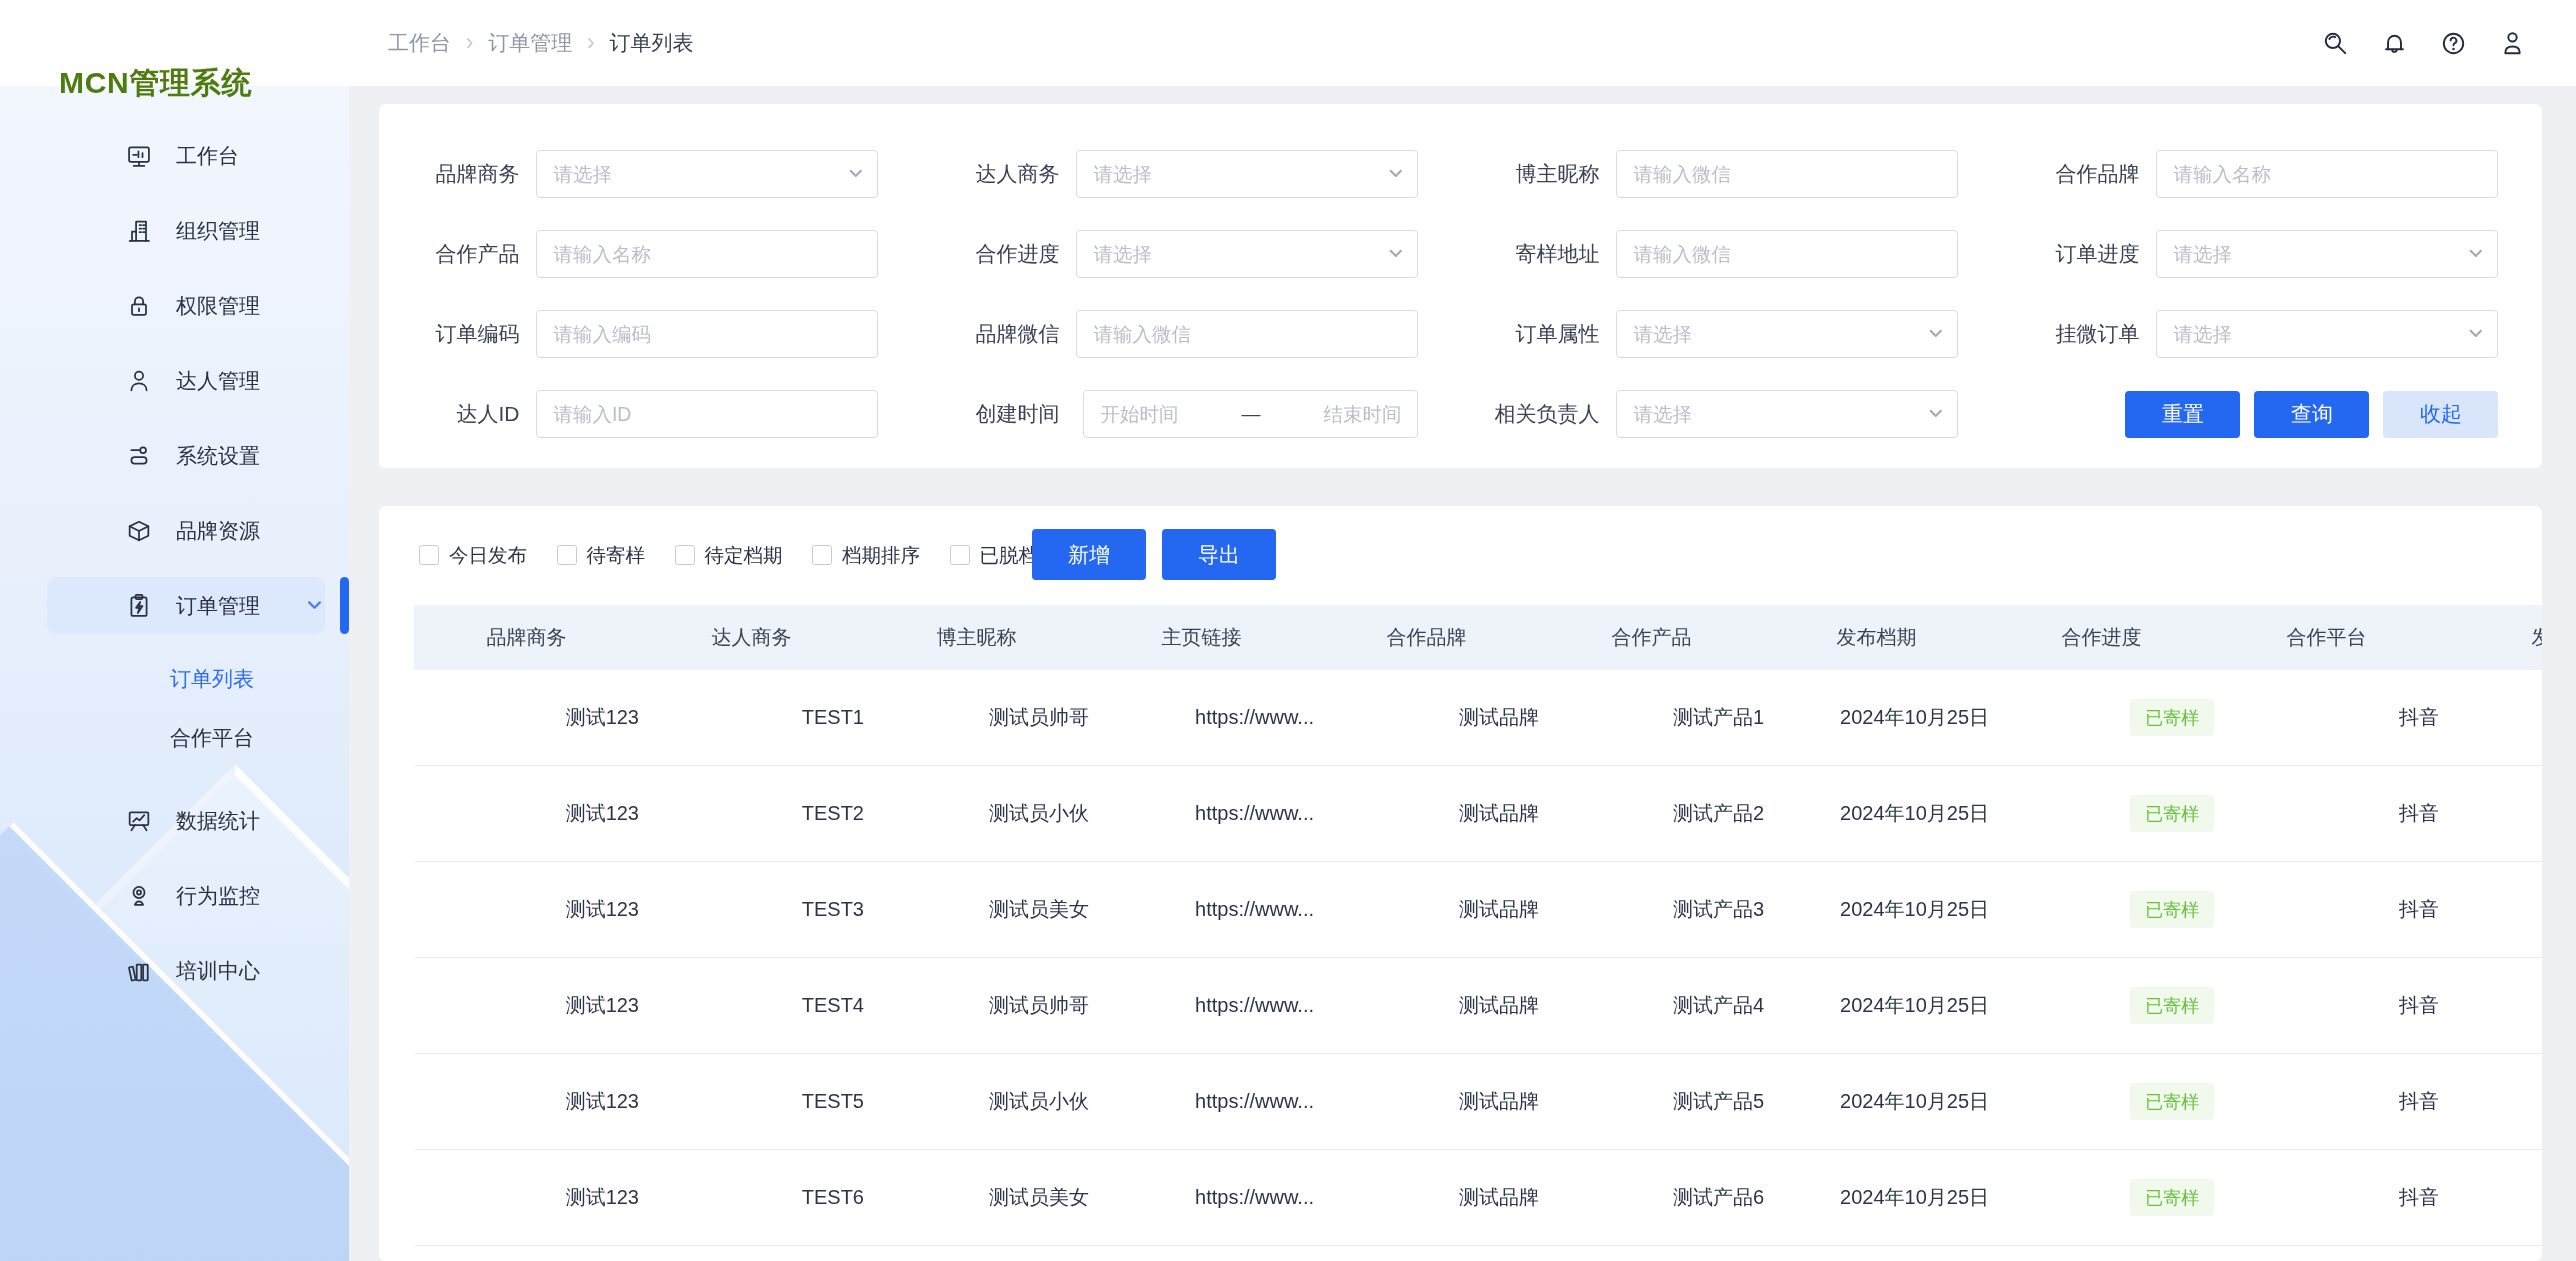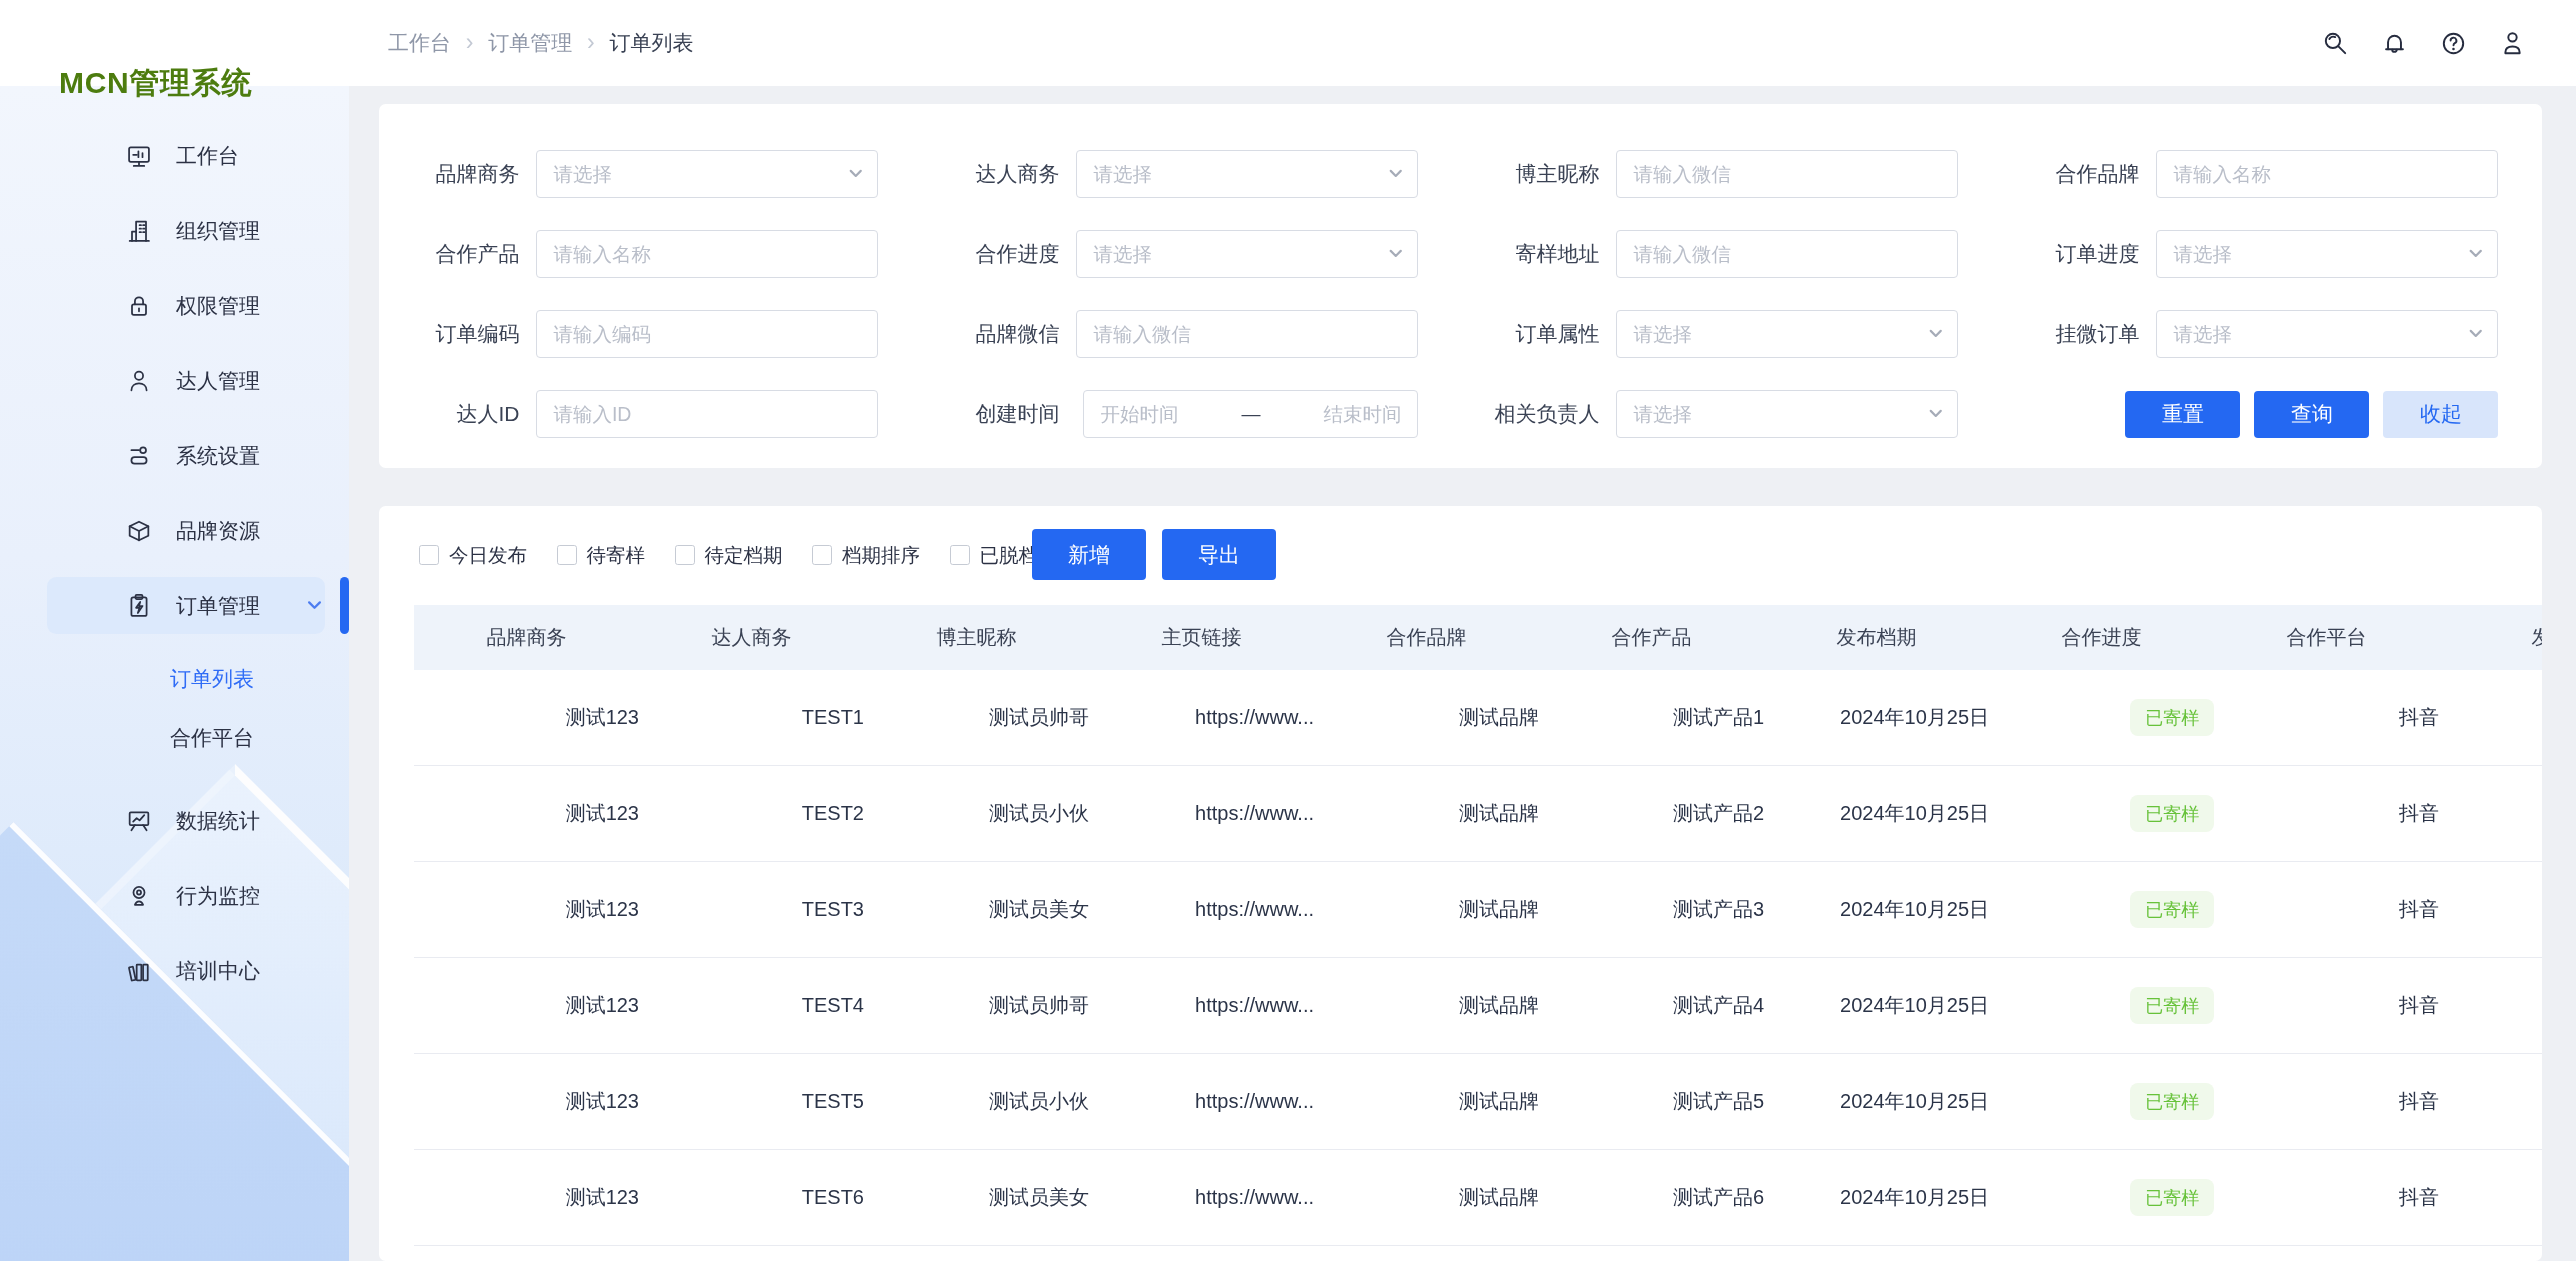--- a/index.html
+++ b/index.html
@@ -74,21 +74,21 @@
   .btn-sm { position:absolute; top:23px; width:114px; height:51px; }
   .btn-add { left:653px; }
   .btn-export { left:783px; }
 
   .table-wrap { position:absolute; left:35px; top:99px; right:0; bottom:0; overflow:hidden; }
   .trow { display:grid; grid-template-columns:repeat(10,225px); width:2254px; align-items:center; }
   .thead-row { height:65px; background:#eef3fa; }
   .th { text-align:center; font-size:20px; color:#3a4254; font-weight:500; white-space:nowrap; }
   .tbody-row { height:96px; border-bottom:1.3px solid #e9ebf1; cursor:pointer; }
   .td { text-align:right; font-size:20px; color:#2b3448; white-space:nowrap; }
-  .badge { display:inline-block; background:#f0f9eb; color:#67c23a; font-size:18px; padding:6.7px 14.8px; border-radius:8px;font-family:Liberation Mono, monospace; }
+  .badge { display:inline-block; background:#f0f9eb; color:#67c23a; font-size:18px; padding:6.7px 14.8px; border-radius:3px;font-family:Liberation Mono, monospace; }
 </style>
 </head>
 <body>
 
 <header class="app-header">
   <div class="logo">MCN管理系统</div>
   <nav class="breadcrumb" id="breadcrumb">
       <span class="crumb">工作台</span>
       <span class="crumb-sep">›</span>
       <span class="crumb">订单管理</span>

